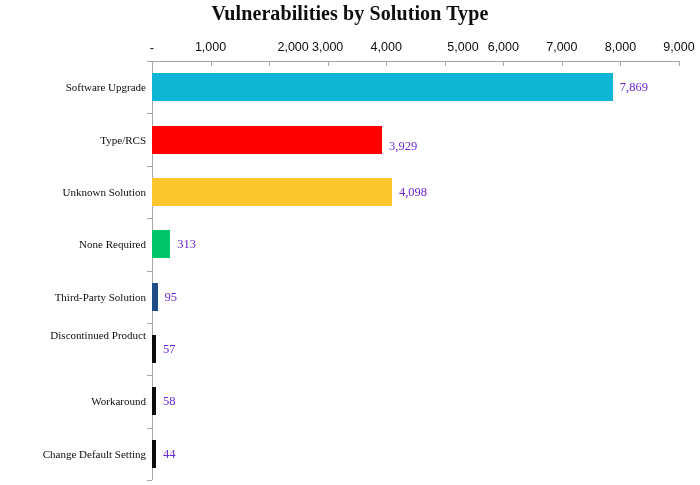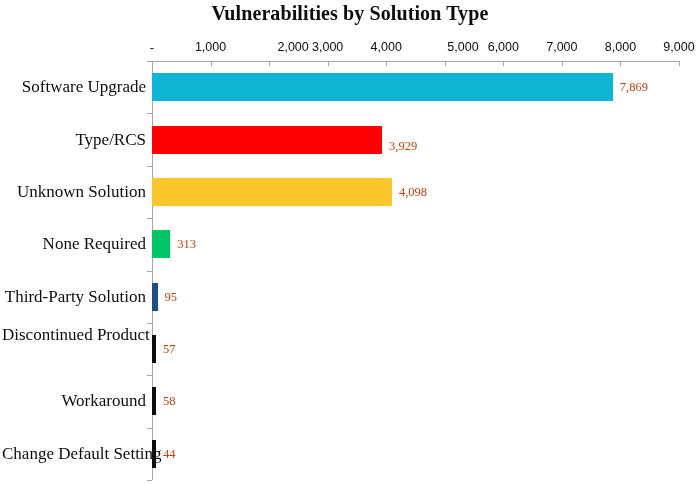--- a/index.html
+++ b/index.html
@@ -84,36 +84,36 @@
     background: #a6a6a6;
   }
 
   
   .cat-label {
     position: absolute;
     right: 0;
     width: 144px;
     text-align: right;
     font-family: "Liberation Serif", serif;
-    font-size: 17px;
+    font-size: 11px;
     color: #0d0d0d;
     white-space: nowrap;
     transform: translateY(-50%);
   }
 
   
   .bar {
     position: absolute;
     display: block;
   }
   .bar-value {
     position: absolute;
     font-family: "Liberation Serif", serif;
     font-size: 12.5px;
-    color: #c2410c;
+    color: #6d28d9;
     white-space: nowrap;
     transform: translateY(-50%);
   }
 </style>
 </head>
 <body>
 
 <div id="chart-root">
 
   <div class="chart-title">Vulnerabilities by Solution Type</div>

